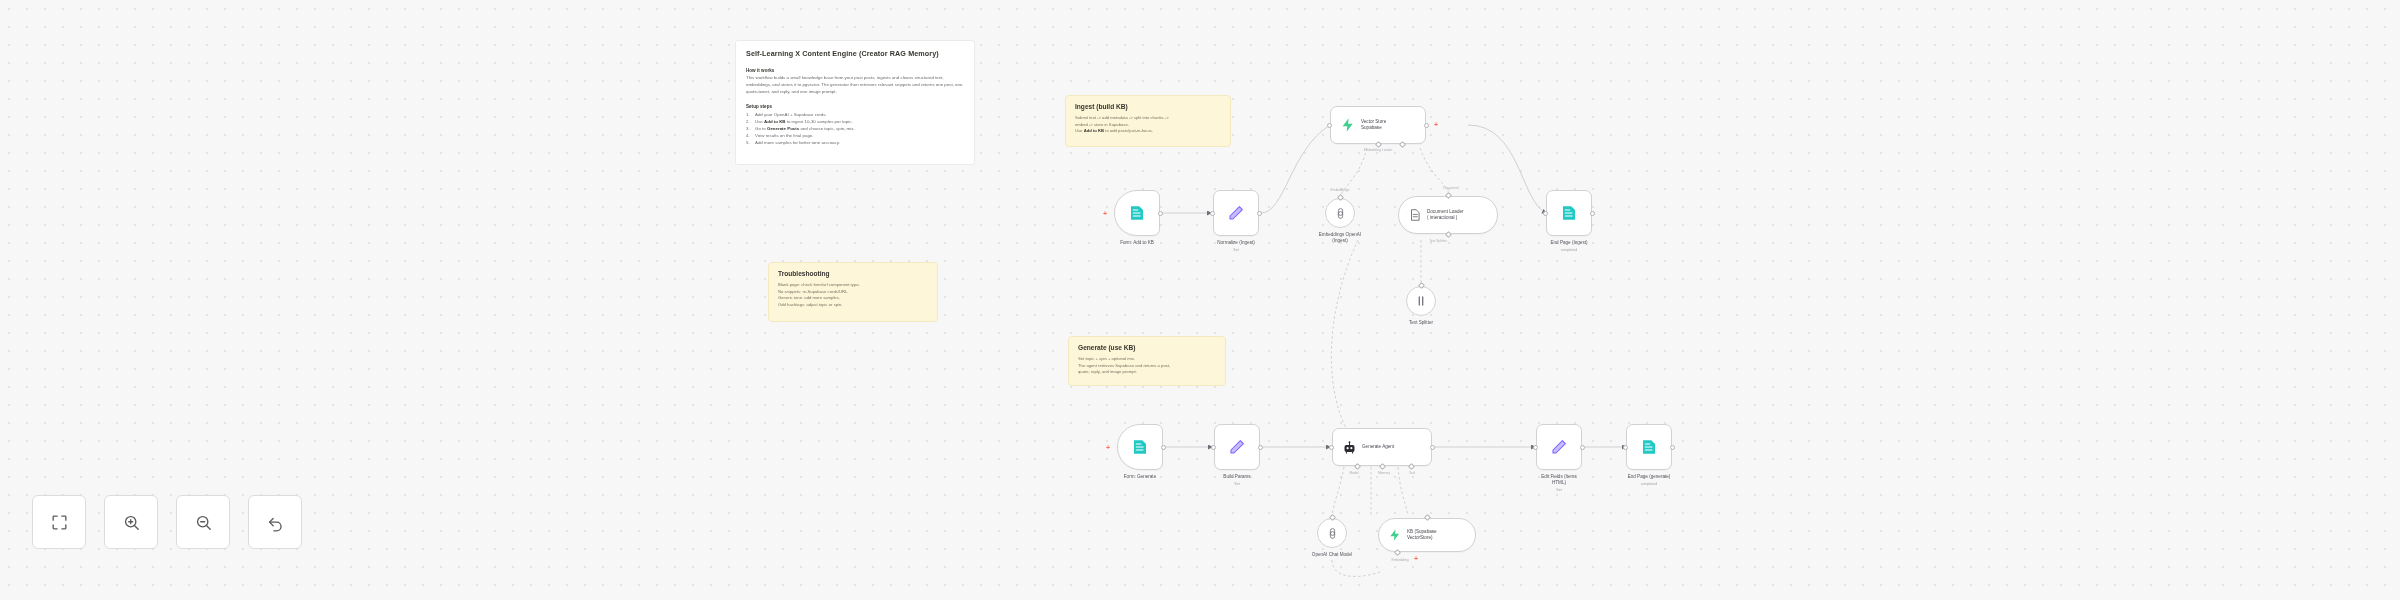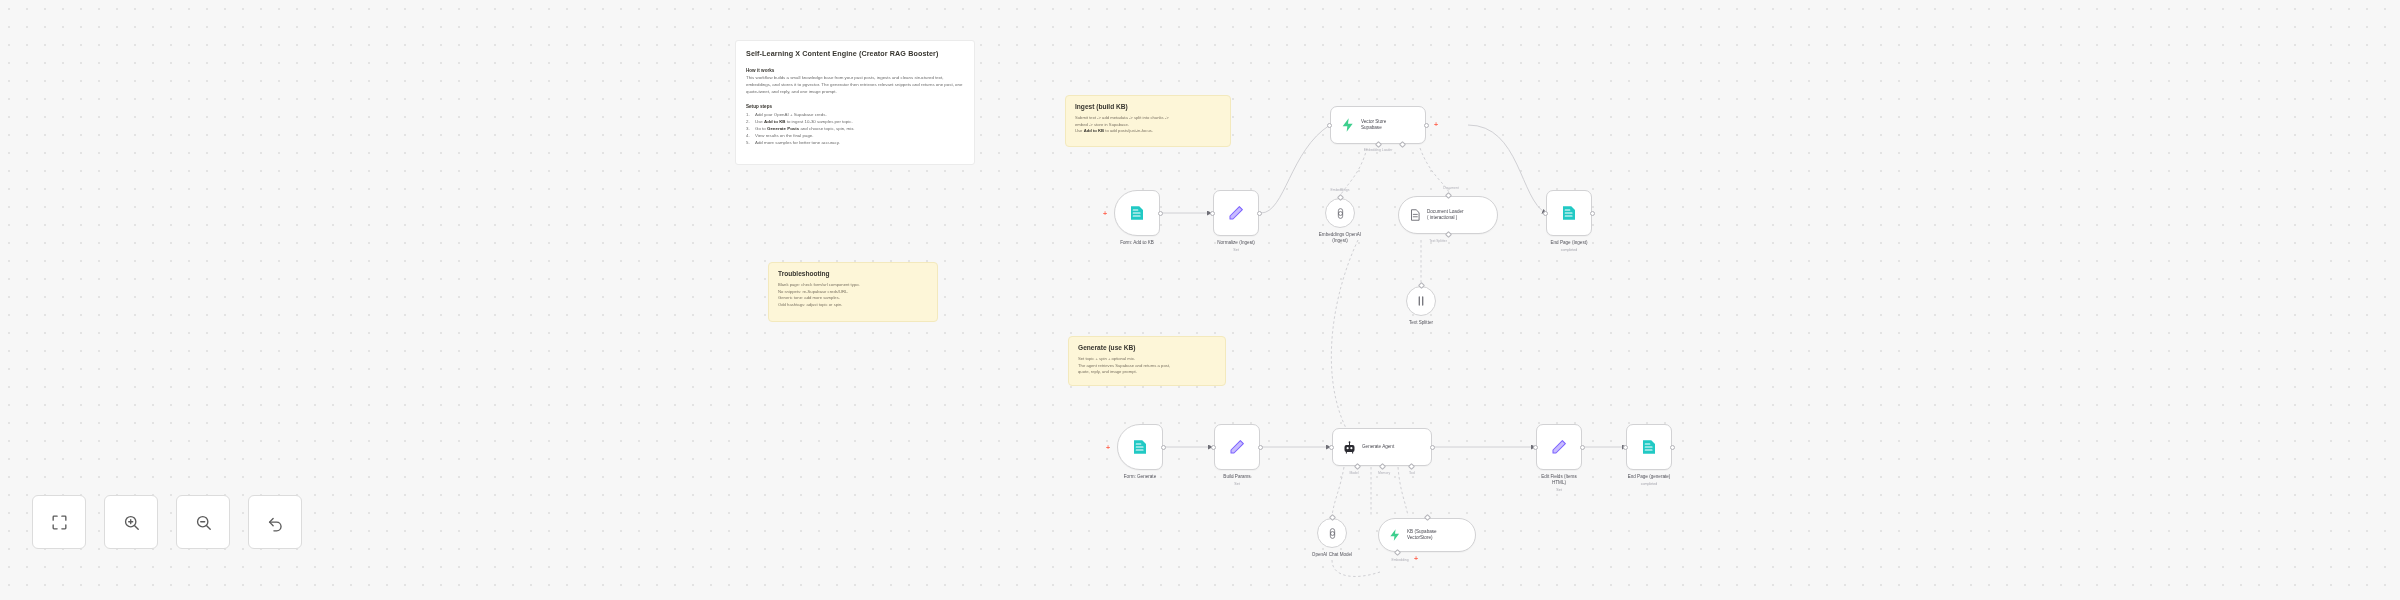--- a/index.html
+++ b/index.html
@@ -153,21 +153,21 @@
       <g stroke-dasharray="2.5,2.5">
         <path d="M1344,467 C1340,490 1334,500 1332,516"></path>
         <path d="M1371,467 L1371,516"></path>
         <path d="M1398,467 C1400,492 1405,500 1408,516"></path>
         <path d="M1332,560 C1332,578 1356,580 1380,572"></path>
       </g>
     </g>
   </svg>
 
   <div class="doc-note">
-    <div class="doc-title">Self-Learning X Content Engine (Creator RAG Booster)</div>
+    <div class="doc-title">Self-Learning X Content Engine (Creator RAG Memory)</div>
     <div class="doc-h">How it works</div>
     <div class="doc-p">This workflow builds a small knowledge base from your past posts, ingests and cleans structured text, embeddings, and stores it to pgvector. The generator then retrieves relevant snippets and returns one post, one quote-tweet, and reply, and one image prompt.</div>
     <div class="doc-h">Setup steps</div>
     <ol class="doc-ol" id="setup-list">
         <li>Add your OpenAI + Supabase creds.</li>
         <li>Use <b>Add to KB</b> to ingest 10-30 samples per topic.</li>
         <li>Go to <b>Generate Posts</b> and choose topic, spin, mix.</li>
         <li>View results on the final page.</li>
         <li>Add more samples for better tone accuracy.</li>
       </ol>

